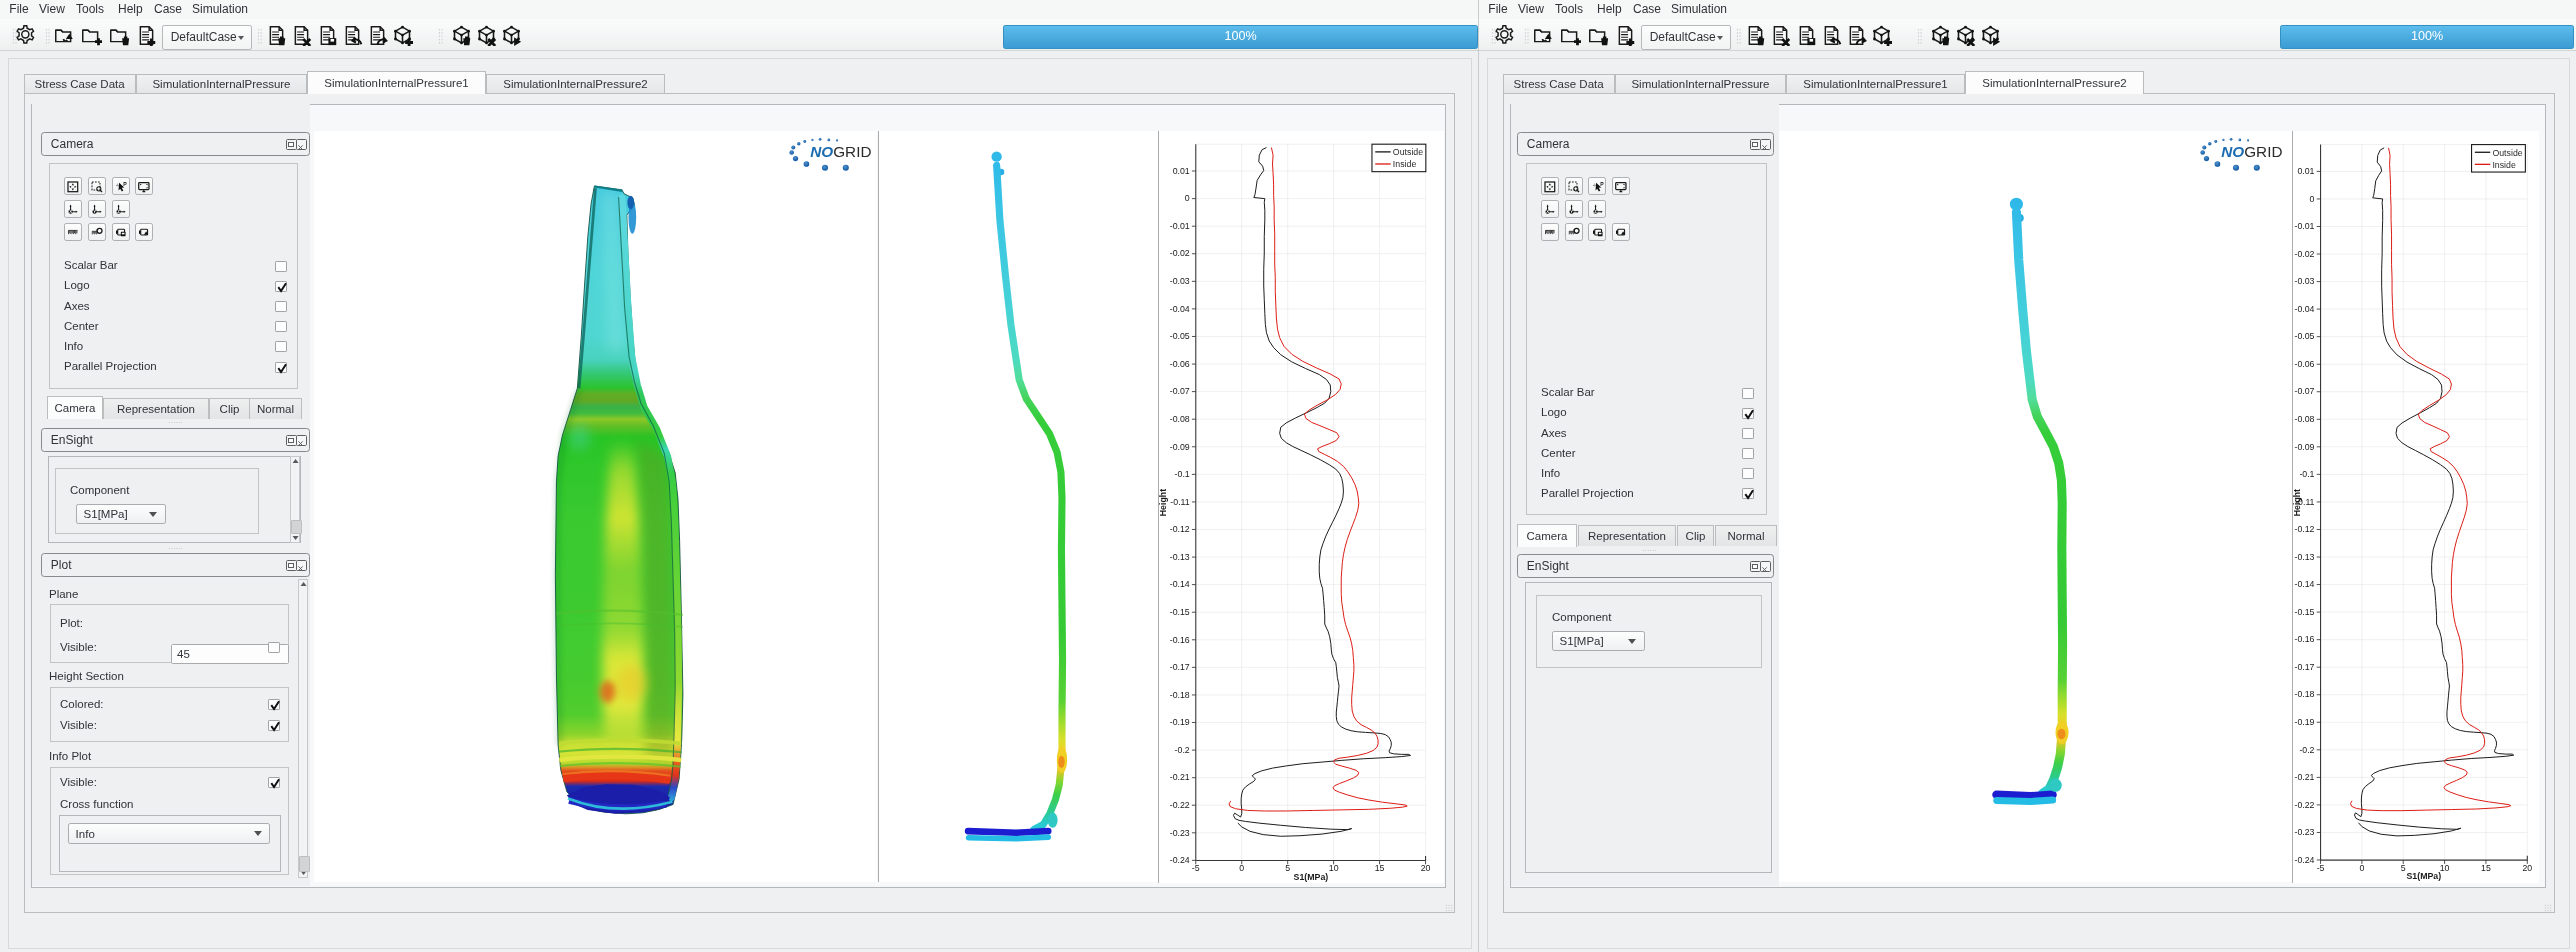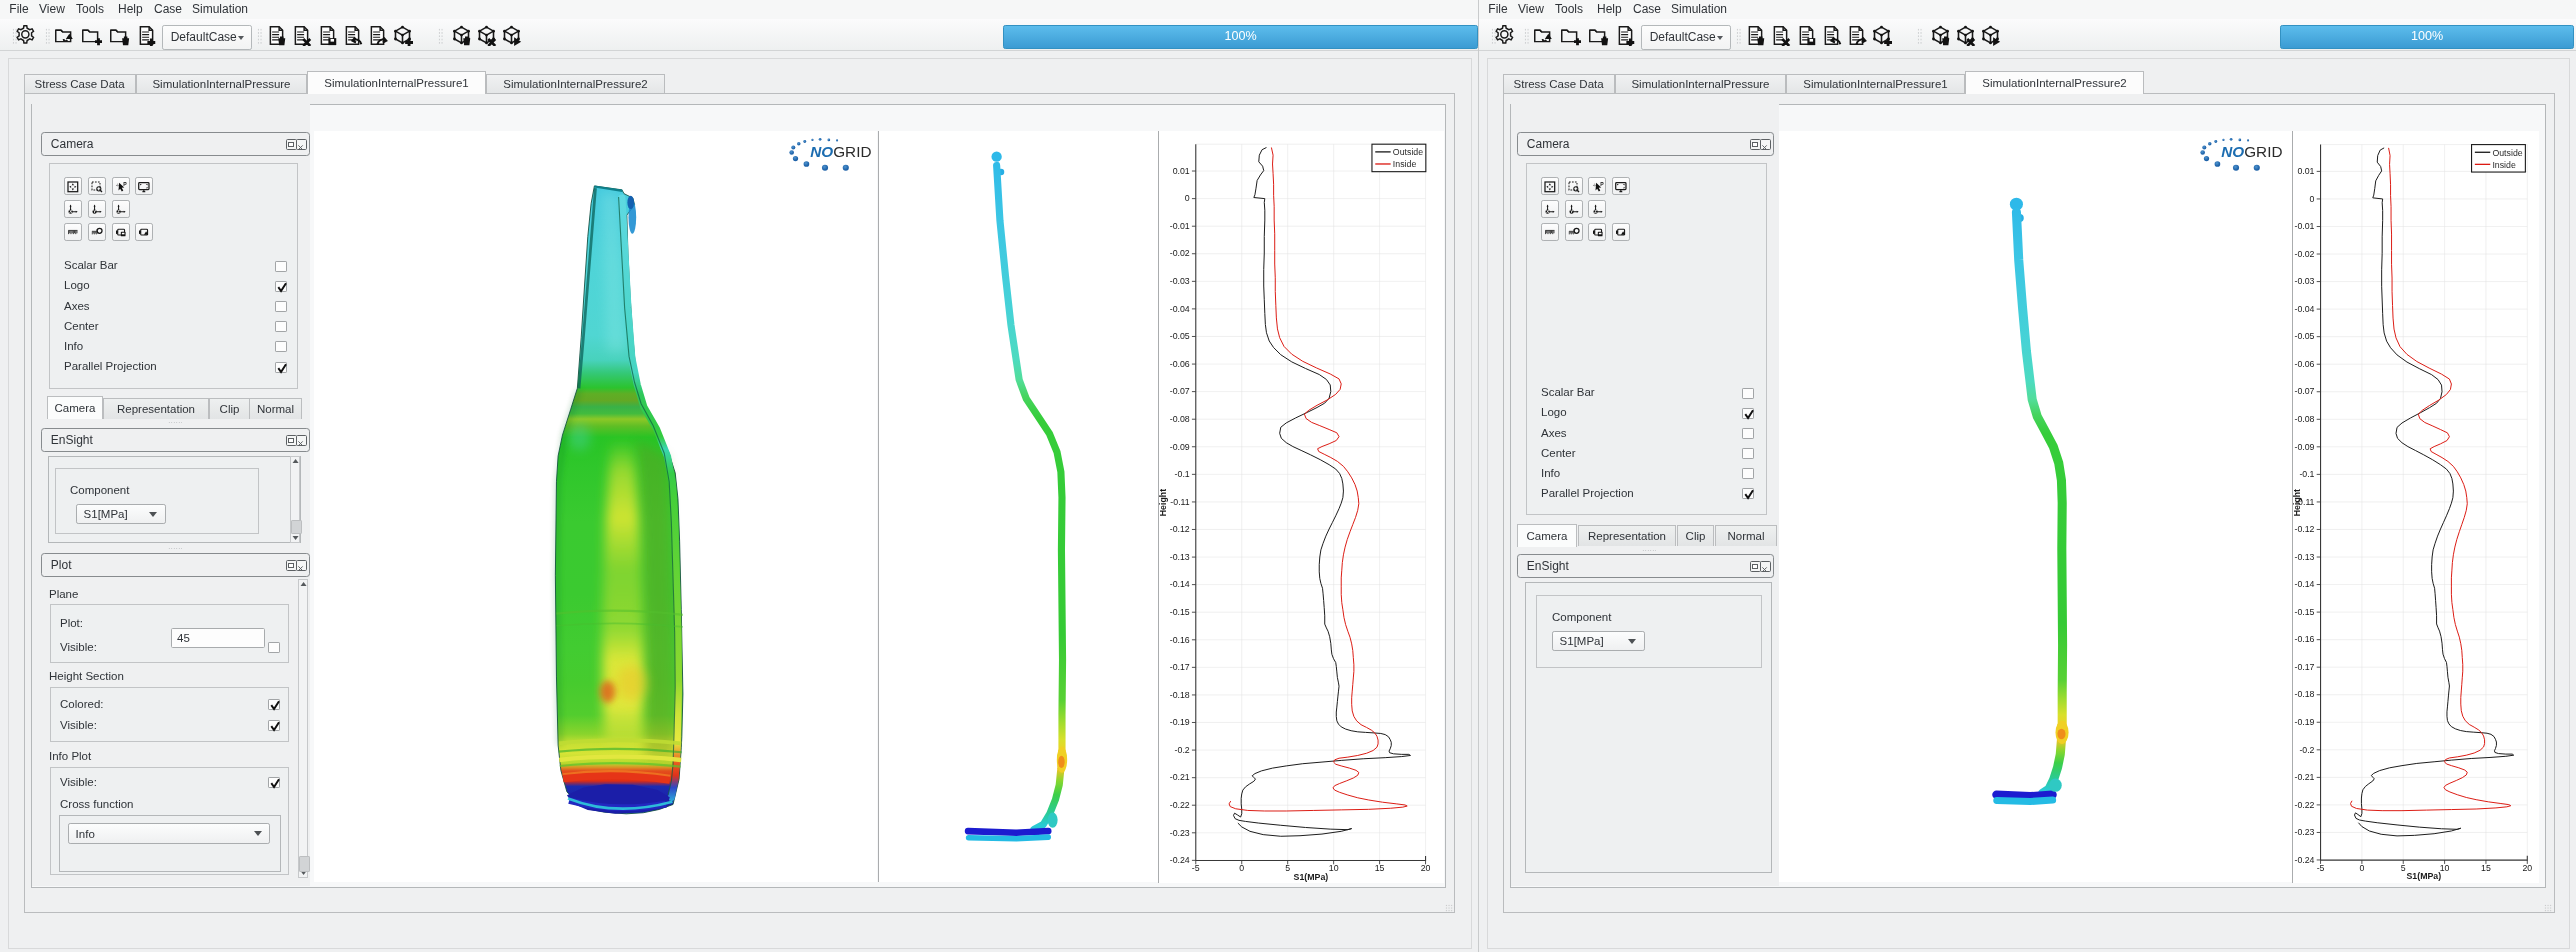--- a/index.html
+++ b/index.html
@@ -317,21 +317,21 @@
       <div class="dh-ic" style="right:12px">
         <div style="position:absolute;left:1.6px;top:1.6px;width:3.8px;height:3.8px;border:0.8px solid #5c6063;background:#fff"></div>
       </div>
       <div class="dh-ic" style="right:1.6px"><svg width="7.1" height="7.1" viewBox="0 0 13 13">
           <path d="M2.5 2.5 l8 8 M10.5 2.5 l-8 8" stroke="#5c6063" stroke-width="1.8"></path>
         </svg></div>
     </div>
     <div class="lbl" style="left:49px;top:588px">Plane</div>
     <div class="groupbox" style="left:50px;top:604px;width:239px;height:59px"></div>
     <div class="lbl" style="left:60px;top:617px">Plot:</div>
-    <div class="input" style="left:171px;top:628px;width:94px;height:20px">
+    <div class="input" style="left:171px;top:644px;width:118px;height:20px">
       <span style="position:absolute;left:5px;top:50%;transform:translateY(-50%)">45</span>
     </div>
     <div class="lbl" style="left:60px;top:641px">Visible:</div>
     <div class="cb" style="left:268px;top:642px"></div>
     <div class="lbl" style="left:49px;top:670px">Height Section</div>
     <div class="groupbox" style="left:50px;top:687px;width:239px;height:55px"></div>
     <div class="lbl" style="left:60px;top:698px">Colored:</div>
     <div class="cb on" style="left:268px;top:699px">
       <svg width="14.3" height="14.3" viewBox="0 0 26 26">
         <path d="M6 13 l5 7 9-14" stroke="#111" stroke-width="3.6" fill="none"></path>

